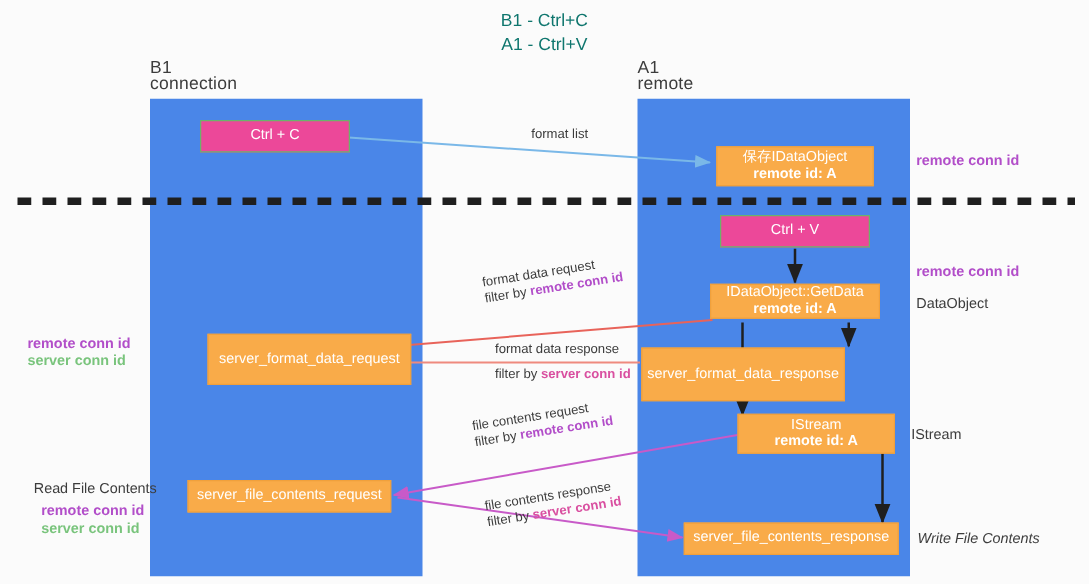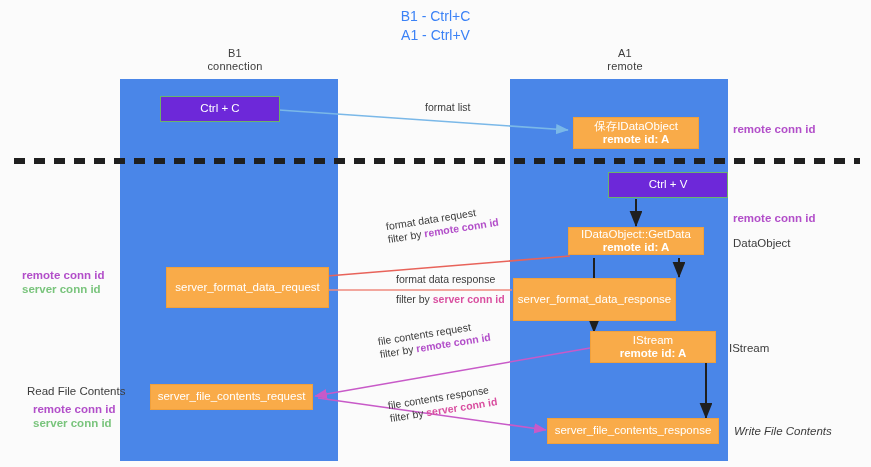--- a/index.html
+++ b/index.html
@@ -7,33 +7,33 @@
     width:871px;height:467px;
     background:#fbfbfb;
     font-family:"Liberation Sans",sans-serif;
     overflow:hidden;
     position:relative;
   }
   #stage{position:absolute;left:0;top:0;width:871px;height:467px;}
 
   .lane{position:absolute;background:#4a86e8;}
   .lane-head{
-    position:absolute;text-align:center;
-    font-size:11px;color:#3c3c3c;line-height:13px;
+    position:absolute;
+    font-size:14px;color:#3c3c3c;line-height:13px;
     letter-spacing:.2px;
   }
 
   .node{
     position:absolute;box-sizing:border-box;
     display:flex;flex-direction:column;align-items:center;justify-content:center;
     color:#ffffff;font-size:11.5px;line-height:13.5px;text-align:center;
     border:1px solid rgba(0,0,0,.12);
     z-index:6;
   }
-  .node.green{background:#6d28d9;border-color:#6bb36b;}
+  .node.green{background:#ec4899;border-color:#6bb36b;}
   .node.orange{background:#f9ab49;border-color:#f0a03c;}
   .node .l2{font-weight:bold;}
 
   .sidelabel{
     position:absolute;font-size:11.5px;line-height:14px;
     color:#3c3c3c;white-space:nowrap;z-index:7;
   }
   .purple{color:#b24ec9;font-weight:bold;}
   .green-t{color:#79c47c;font-weight:bold;}
   .plain{color:#3c3c3c;}
@@ -44,21 +44,21 @@
   }
   .arrowlabel .hl-purple{color:#b24ec9;font-weight:bold;}
   .arrowlabel .hl-pink{color:#d94fa0;font-weight:bold;}
   .rot-up{transform:rotate(-9deg);transform-origin:left bottom;}
 
   svg.overlay{position:absolute;left:0;top:0;width:871px;height:467px;
     pointer-events:none;z-index:5;}
 
   .title{
     position:absolute;width:871px;text-align:center;top:7px;
-    font-size:14px;line-height:19px;color:#3b82f6;
+    font-size:14px;line-height:19px;color:#0f766e;
   }
 </style>
 </head>
 <body>
 
 <div id="stage">
 
   <div class="title">
     <div>B1 - Ctrl+C</div>
     <div>A1 - Ctrl+V</div>
@@ -118,21 +118,21 @@
 
   <div class="node green" style="left:160px;top:96px;width:120px;height:26px;">
     <div>Ctrl + C</div>
   </div>
 
   <div class="node orange" style="left:573px;top:117px;width:126px;height:32px;align-items:center;">
     <div>保存IDataObject</div>
     <div class="l2">remote id: A</div>
   </div>
 
-  <div class="node green" style="left:608px;top:172px;width:120px;height:26px;">
+  <div class="node green" style="left:576px;top:172px;width:120px;height:26px;">
     <div>Ctrl + V</div>
   </div>
 
   <div class="node orange" style="left:568px;top:227px;width:136px;height:28px;">
     <div>IDataObject::GetData</div>
     <div class="l2">remote id: A</div>
   </div>
 
   <div class="node orange" style="left:150px;top:267px;width:163px;height:41px;margin-left:16px;">
     <div>server_format_data_request</div>

